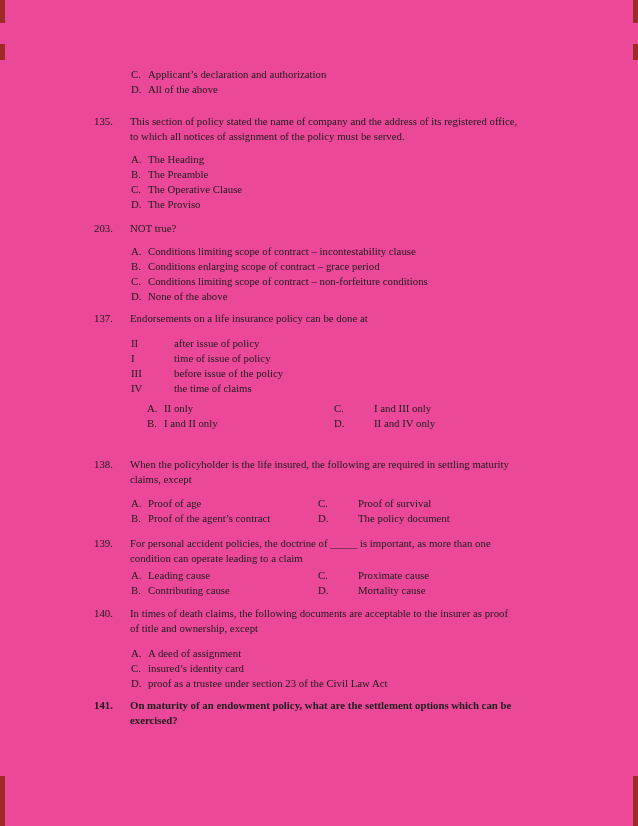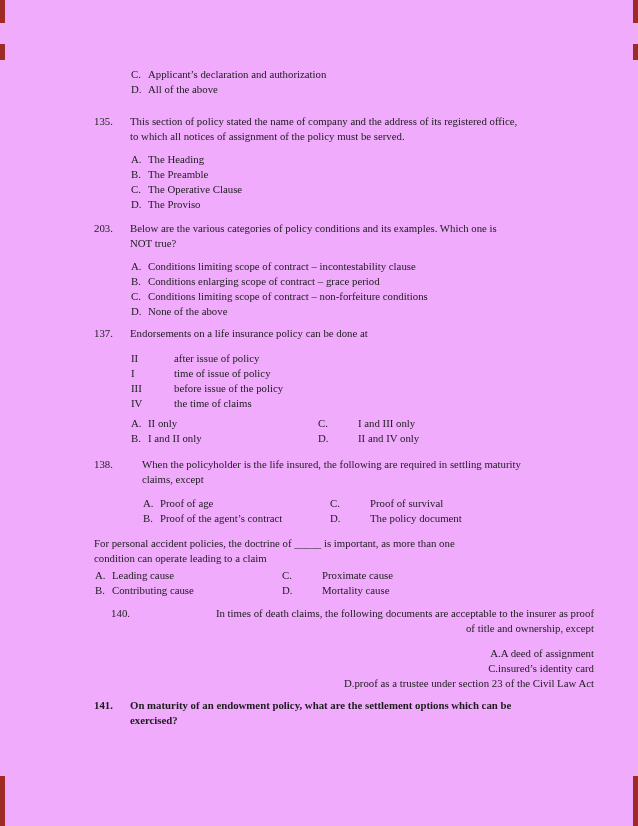--- a/index.html
+++ b/index.html
@@ -38,21 +38,21 @@
   .em-tl { left: 0; top: 0; height: 23px; }
   .em-ml { left: 0; top: 44px; height: 16px; }
   .em-bl { left: 0; top: 776px; height: 50px; }
   .em-tr { right: 0; top: 0; height: 23px; }
   .em-mr { right: 0; top: 44px; height: 16px; }
   .em-br { right: 0; top: 776px; height: 50px; }
 </style>
 </head>
 <body>
 
-<div class="page" style="background: #f0abfc; color: rgb(28, 28, 28);">
+<div class="page" style="background: #ec4899; color: rgb(28, 28, 28);">
   <div class="edge-mark em-tl" style="background: rgb(158, 43, 37);"></div>
   <div class="edge-mark em-ml" style="background: rgb(158, 43, 37);"></div>
   <div class="edge-mark em-bl" style="background: rgb(158, 43, 37);"></div>
   <div class="edge-mark em-tr" style="background: rgb(158, 43, 37);"></div>
   <div class="edge-mark em-mr" style="background: rgb(158, 43, 37);"></div>
   <div class="edge-mark em-br" style="background: rgb(158, 43, 37);"></div>
 
   <div class="content">
     <div class="qrow">
       <span class="qnum"></span>
@@ -71,86 +71,86 @@
               <div class="line"><span class="opt-letter">A.</span><span>The Heading</span></div>
               <div class="line"><span class="opt-letter">B.</span><span>The Preamble</span></div>
               <div class="line"><span class="opt-letter">C.</span><span>The Operative Clause</span></div>
               <div class="line"><span class="opt-letter">D.</span><span>The Proviso</span></div>
             </div>
           </div>
         </div>
         <div class="qrow" style="margin-top: 9px;">
           <span class="qnum line">203.</span>
           <div class="qbody">
-            <div class="line">Below are the various categories of policy conditions and its examples. Which one is</div>
             <div class="line">NOT true?</div>
             <div class="opts" style="margin-top: 8px;">
               <div class="line"><span class="opt-letter">A.</span><span>Conditions limiting scope of contract – incontestability clause</span></div>
               <div class="line"><span class="opt-letter">B.</span><span>Conditions enlarging scope of contract – grace period</span></div>
               <div class="line"><span class="opt-letter">C.</span><span>Conditions limiting scope of contract – non-forfeiture conditions</span></div>
               <div class="line"><span class="opt-letter">D.</span><span>None of the above</span></div>
             </div>
           </div>
         </div>
         <div class="qrow" style="margin-top: 7px;">
           <span class="qnum line">137.</span>
           <div class="qbody">
             <div class="line">Endorsements on a life insurance policy can be done at</div>
             <div class="roman" style="margin-top: 10px;">
               <div class="line"><span class="roman-num">II</span><span>after issue of policy</span></div>
               <div class="line"><span class="roman-num">I</span><span>time of issue of policy</span></div>
               <div class="line"><span class="roman-num">III</span><span>before issue of the policy</span></div>
               <div class="line"><span class="roman-num">IV</span><span>the time of claims</span></div>
             </div>
-            <div class="twocol-block" style="margin-top: 5px;">
+            <div class="twocol-block" style="margin-top: 5px; margin-left: 16px;">
               <div class="twocol-row line">
                 <span class="tc-left"><span class="opt-letter">A.</span><span>II only</span></span>
                 <span><span class="tc-right-letter">C.</span><span>I and III only</span></span>
               </div>
               <div class="twocol-row line">
                 <span class="tc-left"><span class="opt-letter">B.</span><span>I and II only</span></span>
                 <span><span class="tc-right-letter">D.</span><span>II and IV only</span></span>
               </div>
             </div>
           </div>
         </div>
-        <div class="qrow" style="margin-top: 11px; gap: 12px;">
+        <div class="qrow" style="margin-top: 26px;">
           <span class="qnum line">138.</span>
           <div class="qbody">
             <div class="line">When the policyholder is the life insured, the following are required in settling maturity</div>
             <div class="line">claims, except</div>
             <div class="twocol-block" style="margin-top: 9px;">
               <div class="twocol-row line">
                 <span class="tc-left"><span class="opt-letter">A.</span><span>Proof of age</span></span>
                 <span><span class="tc-right-letter">C.</span><span>Proof of survival</span></span>
               </div>
               <div class="twocol-row line">
                 <span class="tc-left"><span class="opt-letter">B.</span><span>Proof of the agent’s contract</span></span>
                 <span><span class="tc-right-letter">D.</span><span>The policy document</span></span>
               </div>
             </div>
           </div>
         </div>
         <div class="qrow" style="margin-top: 10px;">
+          <span class="qnum line">139.</span>
           <div class="qbody">
             <div class="line">For personal accident policies, the doctrine of _____ is important, as more than one</div>
             <div class="line">condition can operate leading to a claim</div>
             <div class="twocol-block" style="margin-top: 2px;">
               <div class="twocol-row line">
                 <span class="tc-left"><span class="opt-letter">A.</span><span>Leading cause</span></span>
                 <span><span class="tc-right-letter">C.</span><span>Proximate cause</span></span>
               </div>
               <div class="twocol-row line">
                 <span class="tc-left"><span class="opt-letter">B.</span><span>Contributing cause</span></span>
                 <span><span class="tc-right-letter">D.</span><span>Mortality cause</span></span>
               </div>
             </div>
           </div>
         </div>
-        <div class="qrow" style="margin-top: 8px; text-align: right;">
+        <div class="qrow" style="margin-top: 8px;">
           <span class="qnum line">140.</span>
           <div class="qbody">
             <div class="line">In times of death claims, the following documents are acceptable to the insurer as proof</div>
             <div class="line">of title and ownership, except</div>
             <div class="opts" style="margin-top: 10px;">
               <div class="line"><span class="opt-letter">A.</span><span>A deed of assignment</span></div>
               <div class="line"><span class="opt-letter">C.</span><span>insured’s identity card</span></div>
               <div class="line"><span class="opt-letter">D.</span><span>proof as a trustee under section 23 of the Civil Law Act</span></div>
             </div>
           </div>

